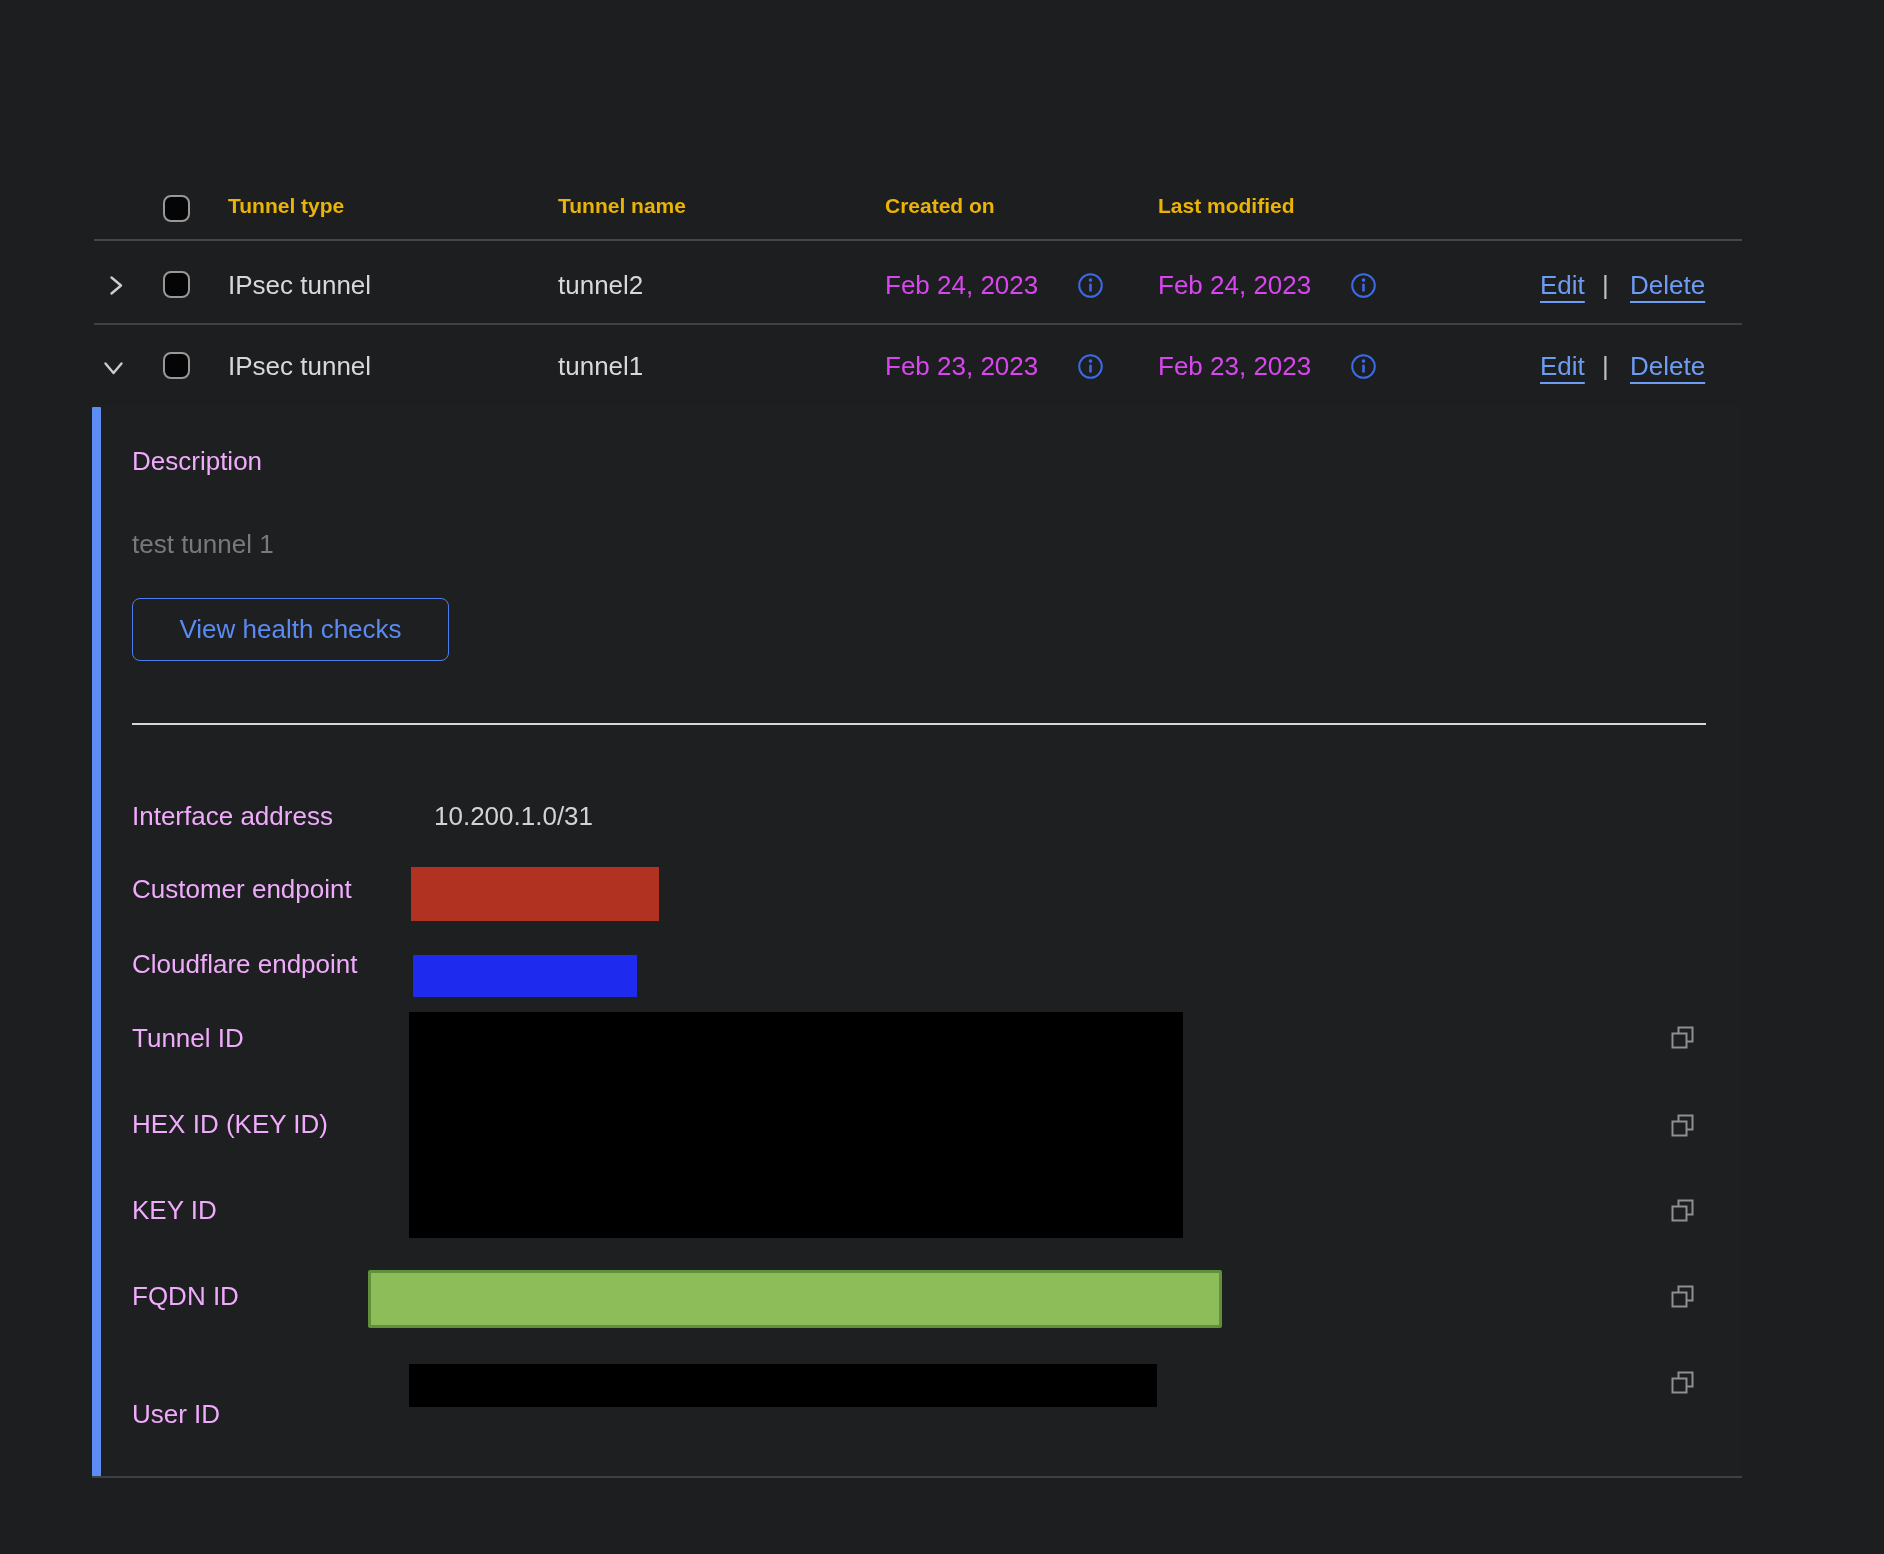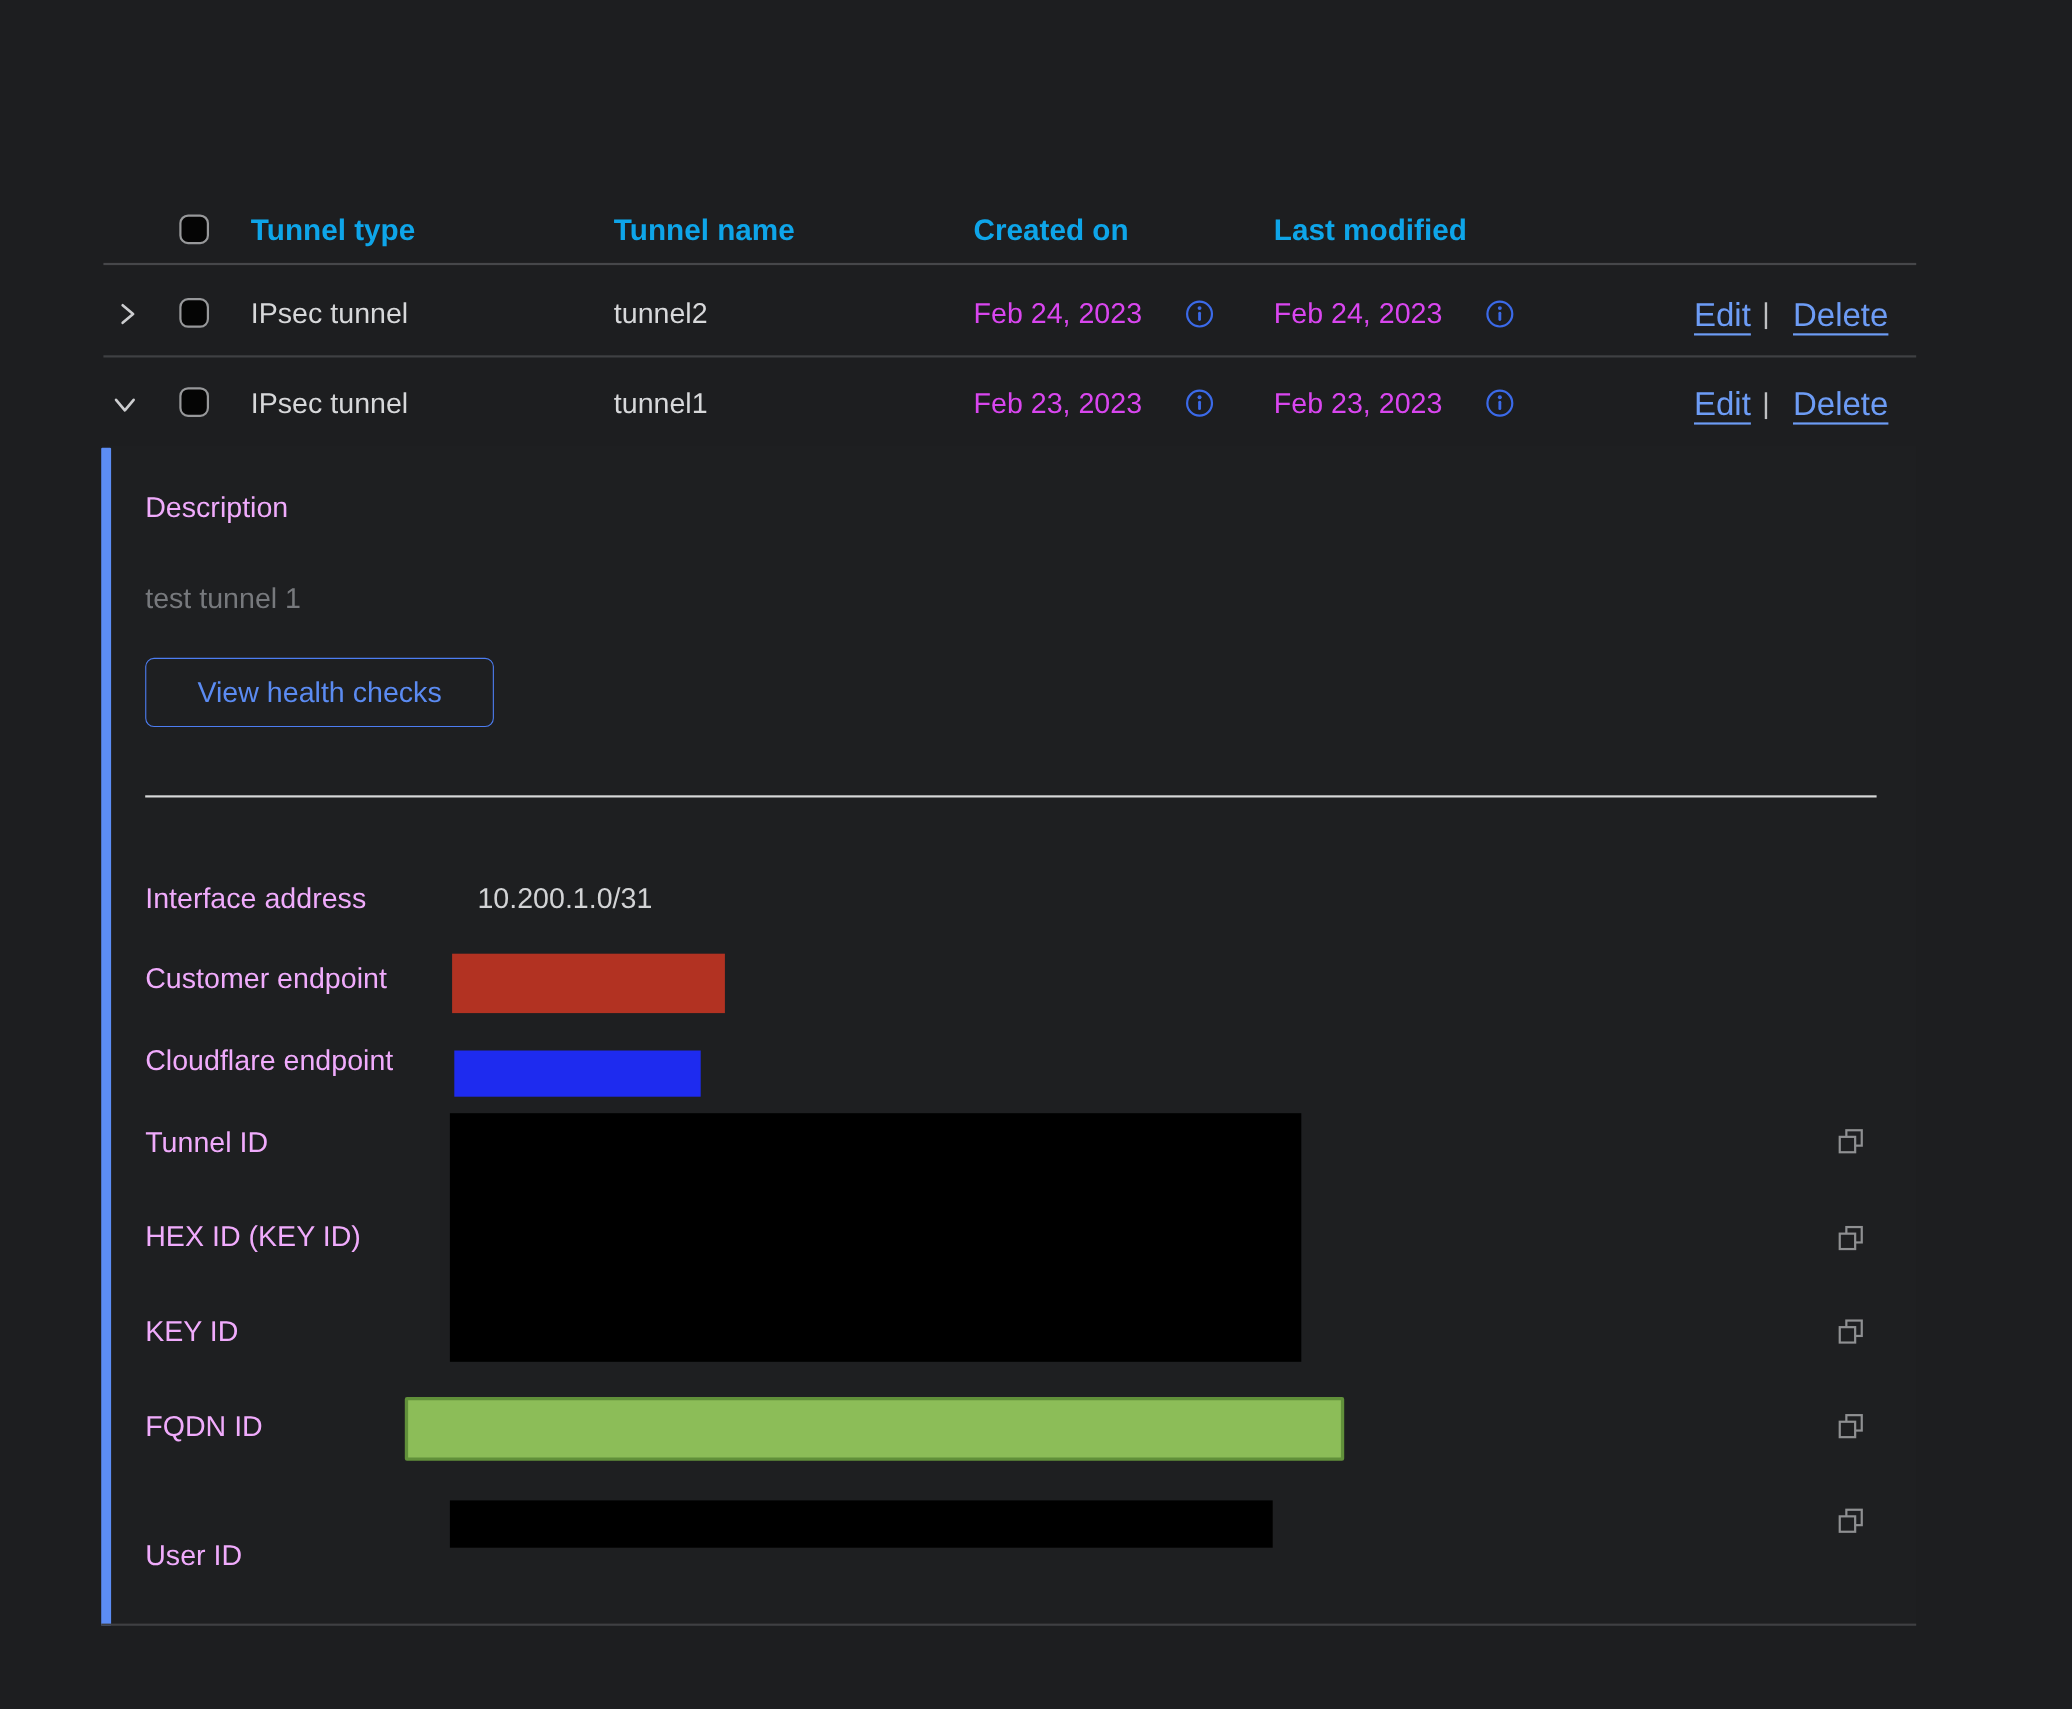--- a/index.html
+++ b/index.html
@@ -14,30 +14,30 @@
   .outline-btn{
     position:absolute;
     display:flex;align-items:center;justify-content:center;gap:12px;
     border:1.5px solid #4d7df2;border-radius:10px;
     background:transparent;color:#5b8bf2;
     cursor:pointer;box-sizing:border-box;
   }
   #create-btn{left:94px;top:58px;width:193px;height:66px;font-size:29px;}
   #health-btn{left:132px;top:598px;width:317px;height:63px;font-size:26px;border-radius:8px;}
   
-  .hdr{position:absolute;font-size:27px;font-weight:700;color:#0ea5e9;white-space:nowrap;}
+  .hdr{position:absolute;font-size:21px;font-weight:700;color:#eab308;white-space:nowrap;}
   .cell{position:absolute;font-size:26px;color:#d7d8da;white-space:nowrap;}
   .date{color:#d946ef;}
   .divider{position:absolute;left:94px;width:1648px;height:2px;background:#3f4043;}
   .checkbox{
     position:absolute;width:27px;height:27px;border:2px solid #97989a;
     border-radius:8px;background:#050505;box-sizing:border-box;cursor:pointer;
   }
   .link{
-    position:absolute;font-size:30px;color:#6d9cf5;cursor:pointer;
+    position:absolute;font-size:26px;color:#6d9cf5;cursor:pointer;
     text-decoration:underline;text-underline-offset:7px;text-decoration-thickness:2px;white-space:nowrap;
   }
   .pipe{position:absolute;font-size:26px;color:#bfc0c2;}
   .iconbtn{position:absolute;cursor:pointer;line-height:0;}
   
   #expanded-panel{position:absolute;left:92px;top:405px;width:1650px;height:1073px;background:#1e1f21;}
   #expand-bar{position:absolute;left:0;top:2px;width:9px;height:1071px;background:#5c8df5;border-radius:1px;}
   .dlabel{position:absolute;font-size:26px;color:#f0abfc;white-space:nowrap;}
   .dmuted{position:absolute;font-size:26px;color:#77797d;white-space:nowrap;}
   .dvalue{position:absolute;font-size:26px;color:#d2d3d5;white-space:nowrap;}

